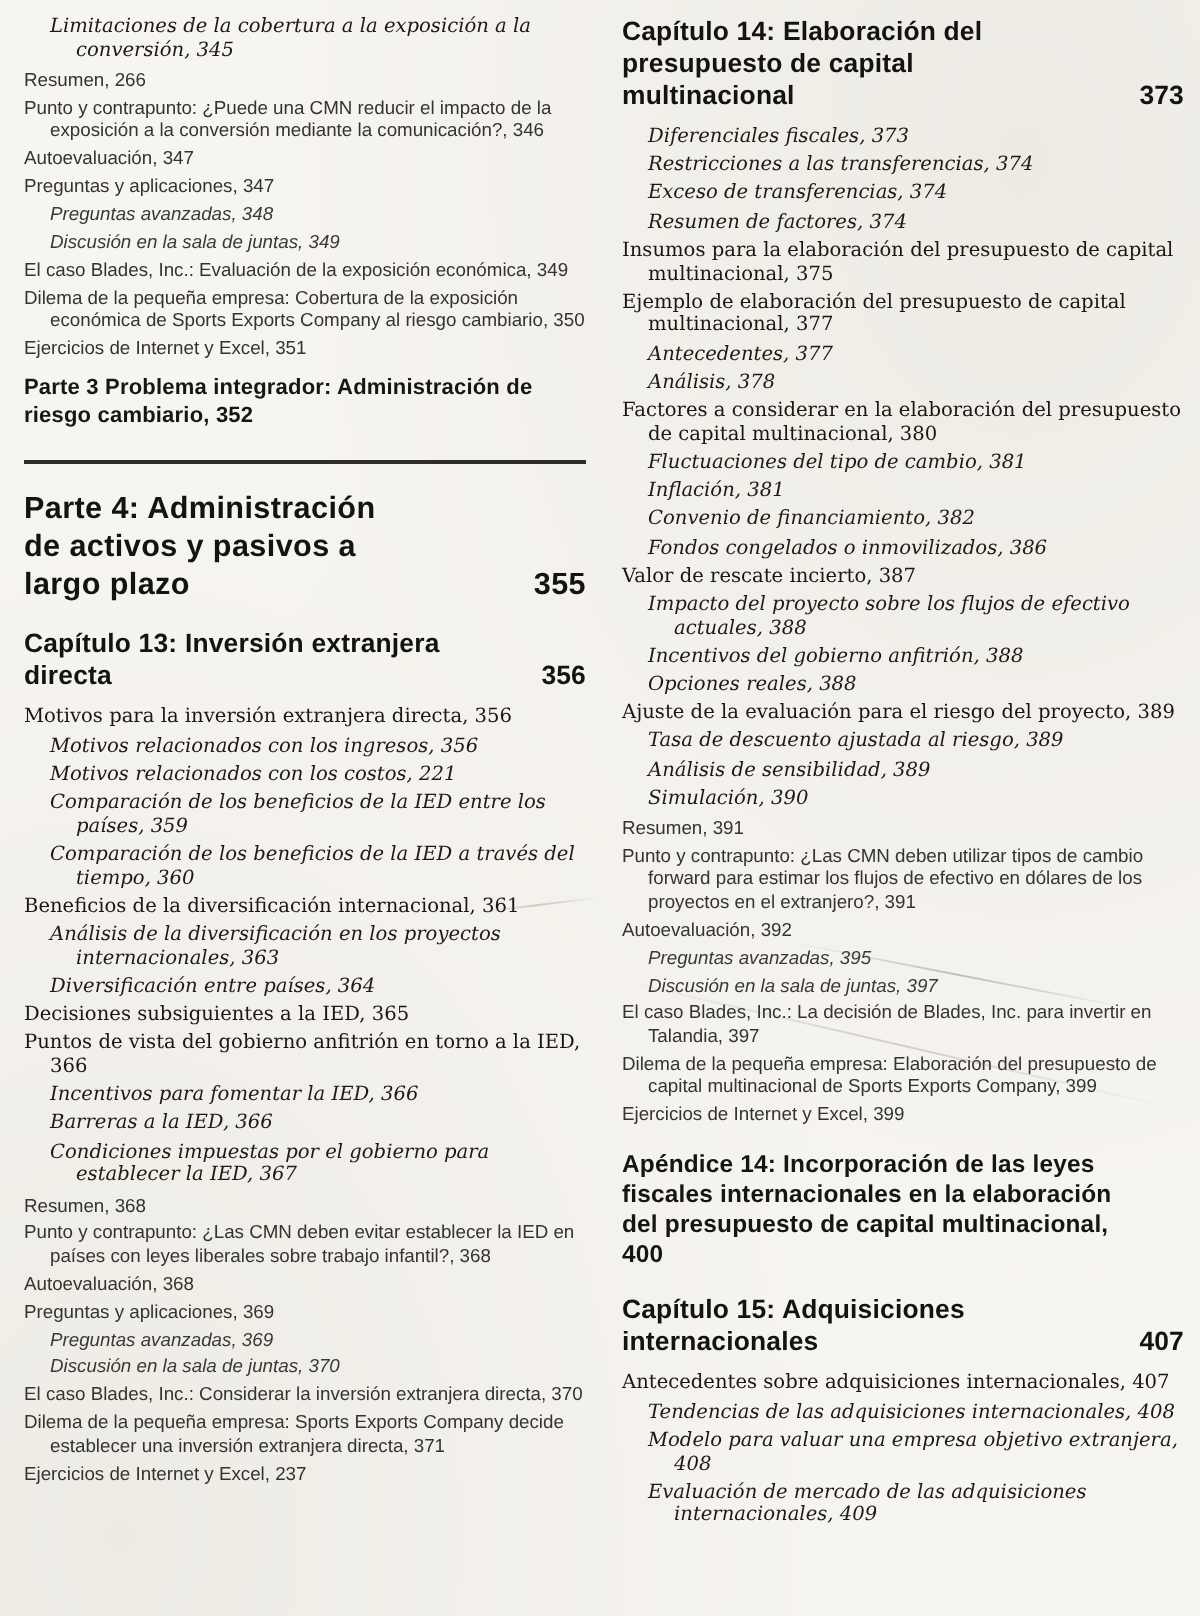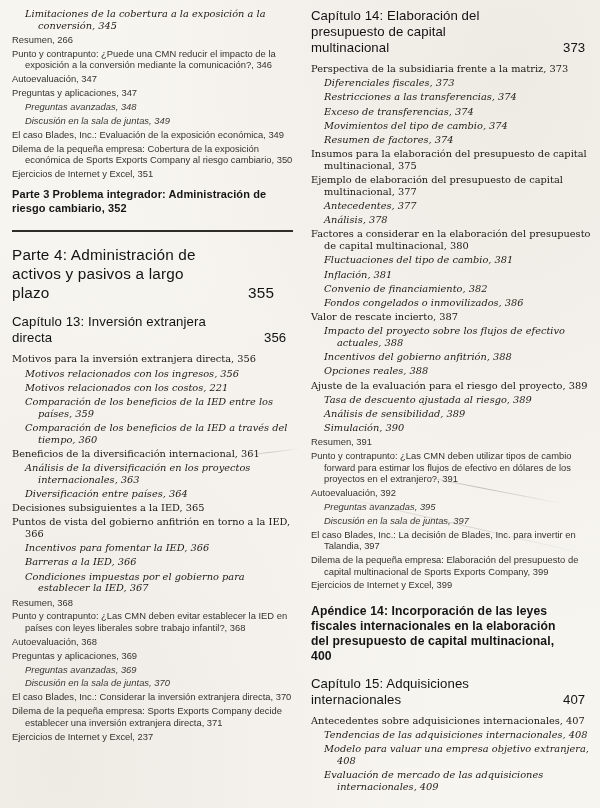--- a/index.html
+++ b/index.html
@@ -66,23 +66,23 @@
     font-weight:bold;
     font-size:12.2px;line-height:15px;
     color:#151515;
     margin:13px 0 11px;
     max-width:250px;
     letter-spacing:.1px;
   }
   .rule{border-top:2.5px solid #2f2d29;margin:15px 0 0;}
 
   .e-heading{
-    display:flex;align-items:flex-end;
+    display:flex;justify-content:space-between;align-items:flex-end;
     font-family:"Liberation Sans",sans-serif;
-    font-weight:normal;color:#131313;gap:32px;
+    font-weight:bold;color:#131313;
   }
   .e-part{font-size:15.3px;line-height:19px;margin:13px 0 10px;letter-spacing:.2px;}
   .e-part .h-title{max-width:198px;}
   .e-chapter{font-size:13.2px;line-height:16px;margin:12px 0 7px;letter-spacing:.1px;}
   .e-chapter .h-title{max-width:214px;}
   .h-page{padding-left:6px;white-space:nowrap;}
 
   
   .artifact{
     position:absolute;height:1px;
@@ -140,25 +140,23 @@
         <div class="e-sub-sans">Discusión en la sala de juntas, 370</div>
         <div class="e-plain">El caso Blades, Inc.: Considerar la inversión extranjera directa, 370</div>
         <div class="e-plain">Dilema de la pequeña empresa: Sports Exports Company decide establecer una inversión extranjera directa, 371</div>
         <div class="e-plain">Ejercicios de Internet y Excel, 237</div>
       </div>
     <div class="col">
         <div class="e-heading e-chapter">
           <span class="h-title"><span class="h-prefix">Capítulo 14: </span>Elaboración del presupuesto de capital multinacional</span>
           <span class="h-page">373</span>
         </div>
-        <div class="e-topic">Perspectiva de la subsidiaria frente a la matriz, 373</div>
         <div class="e-sub-serif">Diferenciales fiscales, 373</div>
         <div class="e-sub-serif">Restricciones a las transferencias, 374</div>
         <div class="e-sub-serif">Exceso de transferencias, 374</div>
-        <div class="e-sub-serif">Movimientos del tipo de cambio, 374</div>
         <div class="e-sub-serif">Resumen de factores, 374</div>
         <div class="e-topic">Insumos para la elaboración del presupuesto de capital multinacional, 375</div>
         <div class="e-topic">Ejemplo de elaboración del presupuesto de capital multinacional, 377</div>
         <div class="e-sub-serif">Antecedentes, 377</div>
         <div class="e-sub-serif">Análisis, 378</div>
         <div class="e-topic">Factores a considerar en la elaboración del presupuesto de capital multinacional, 380</div>
         <div class="e-sub-serif">Fluctuaciones del tipo de cambio, 381</div>
         <div class="e-sub-serif">Inflación, 381</div>
         <div class="e-sub-serif">Convenio de financiamiento, 382</div>
         <div class="e-sub-serif">Fondos congelados o inmovilizados, 386</div>

